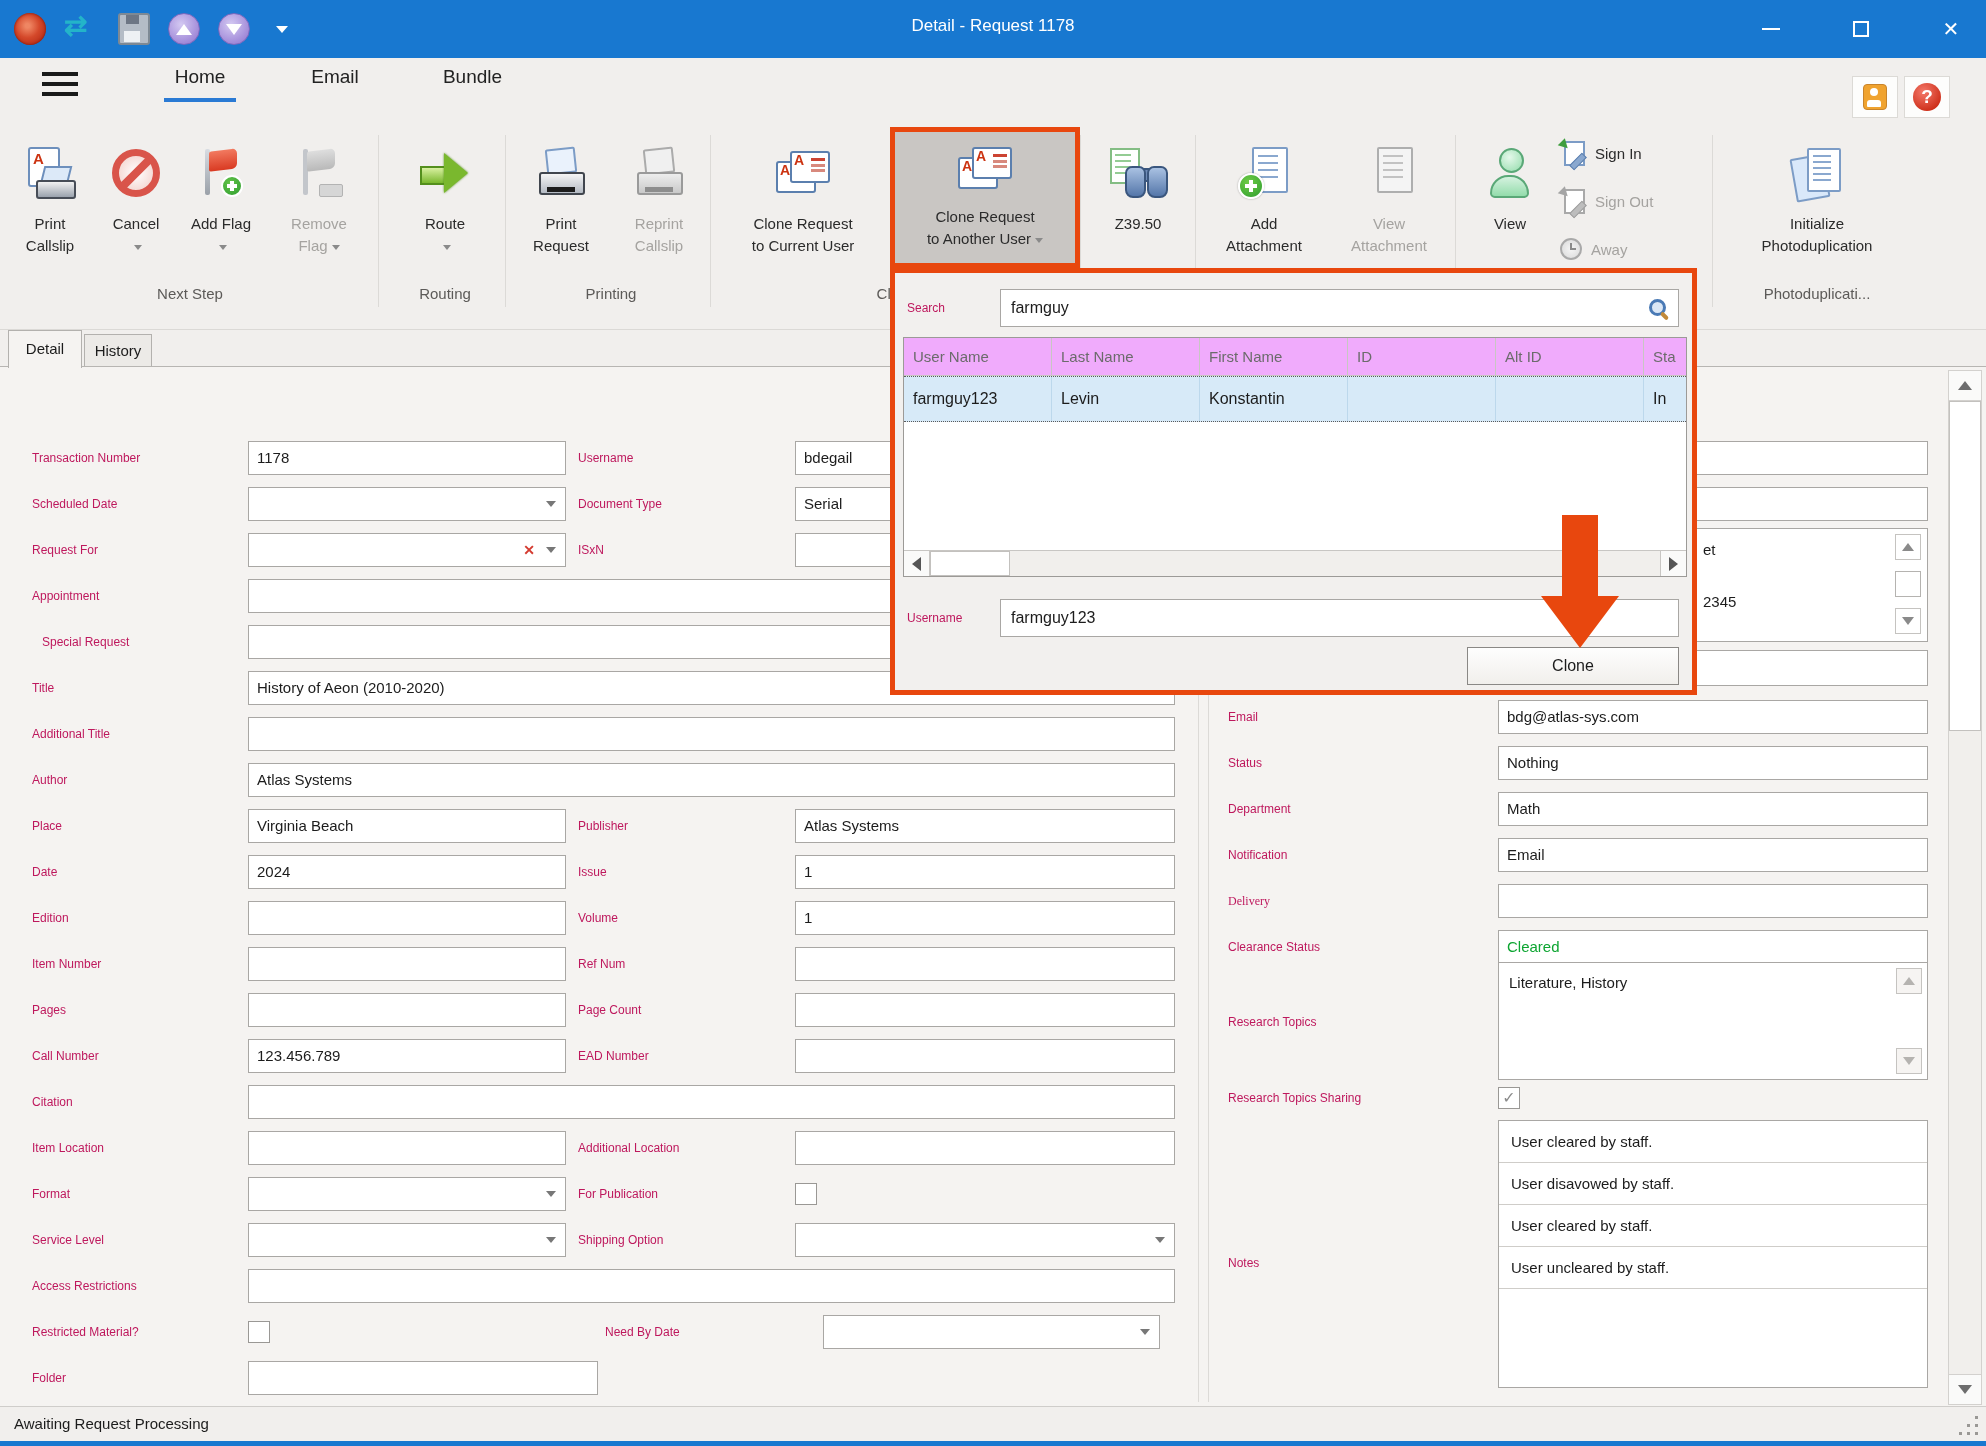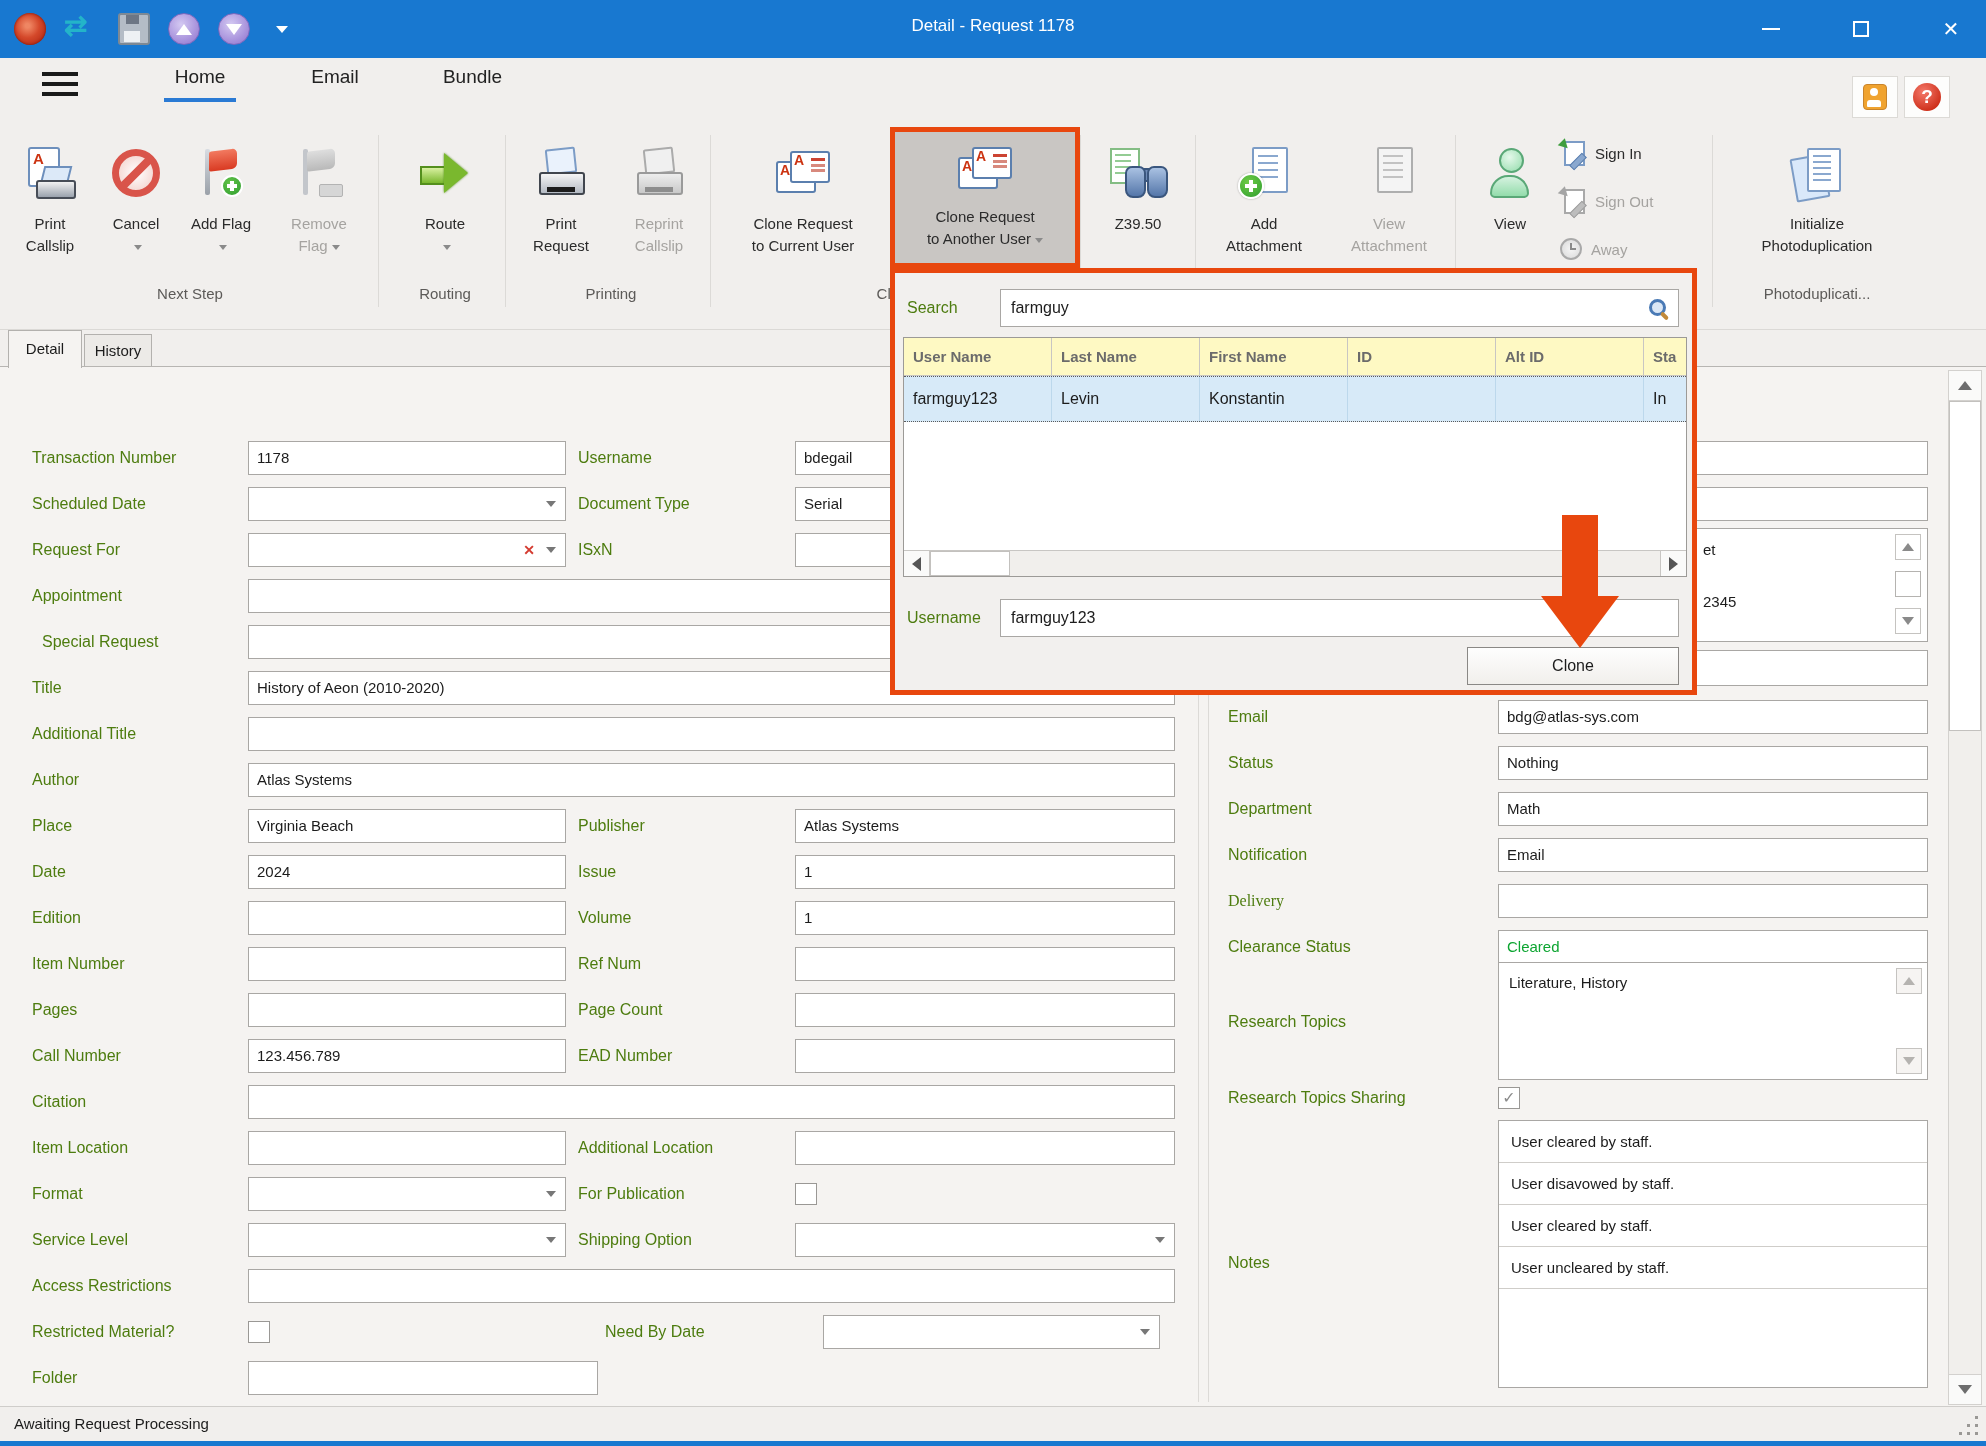--- a/index.html
+++ b/index.html
@@ -107,21 +107,21 @@
   .pd-ic .d1{left:1px;top:9px;background:#d9e8fa;transform:rotate(-10deg);}
   .pd-ic .d2{left:15px;top:1px;}
   .pd-ic .d2::before{content:"";position:absolute;left:4px;top:5px;width:18px;height:2px;background:#8aa8cf;box-shadow:0 6px 0 #8aa8cf,0 12px 0 #8aa8cf,0 18px 0 #8aa8cf,0 24px 0 #8aa8cf;}
   .sbtn{position:absolute;left:1560px;width:150px;height:44px;display:flex;align-items:center;gap:9px;font-size:15px;color:#2b2b2b;}
   .sbtn.dis{color:#a5a3a0;}
   
   .ctab{position:absolute;font-size:15px;text-align:center;box-sizing:border-box;}
   .topline{position:absolute;left:0;top:366px;width:1986px;height:1px;background:#b7b5b2;}
   .content{position:absolute;left:0;top:367px;width:1986px;height:1039px;background:#f5f3f1;}
   .band{position:absolute;left:18px;top:14px;width:1170px;height:40px;background:#e9e6e3;border-bottom:1px solid #d8d5d1;font-weight:bold;font-size:17px;line-height:40px;padding-left:16px;box-sizing:border-box;}
-  .lbl{position:absolute;font-size:16px;line-height:34px;height:34px;white-space:nowrap;color:#4d7c0f;}
+  .lbl{position:absolute;font-size:12px;line-height:34px;height:34px;white-space:nowrap;color:#be185d;}
   .fld{position:absolute;height:34px;background:#fff;border:1px solid #a9a7a4;box-sizing:border-box;font-size:15px;line-height:32px;padding:0 8px;white-space:nowrap;overflow:hidden;}
   .fcaret{position:absolute;right:9px;top:13px;width:0;height:0;border-left:5px solid transparent;border-right:5px solid transparent;border-top:6px solid #777;}
   .redx{position:absolute;right:30px;top:0;line-height:32px;}
   .redx::before{content:"✕";color:#d43b30;font-weight:bold;font-size:14px;}
   .chk{position:absolute;width:22px;height:22px;background:#fff;border:1px solid #9a9895;box-sizing:border-box;text-align:center;}
   .chk.checked::before{content:"✓";color:#8a8a8a;font-size:16px;line-height:20px;}
   .green-val{color:#0da531;}
   .divline{position:absolute;top:5px;width:1px;height:1030px;background:#dcdad7;}
   .mlbox{position:absolute;background:#fff;border:1px solid #a9a7a4;box-sizing:border-box;font-size:15px;}
   .sarr{position:absolute;width:26px;height:26px;background:#f6f4f2;border:1px solid #c5c3c0;box-sizing:border-box;display:flex;align-items:center;justify-content:center;}
@@ -138,21 +138,21 @@
   .tri-l3{width:0;height:0;border-top:7px solid transparent;border-bottom:7px solid transparent;border-right:9px solid #6d6d6d;}
   .tri-r3{width:0;height:0;border-top:7px solid transparent;border-bottom:7px solid transparent;border-left:9px solid #6d6d6d;}
   
   .hlbox{position:absolute;left:890px;top:127px;width:190px;height:141px;background:#c9c6c3;border:5px solid #e8470e;box-sizing:border-box;z-index:55;text-align:center;}
   .popup{position:absolute;left:890px;top:268px;width:807px;height:427px;background:#f2f0ee;border:5px solid #e8470e;box-sizing:border-box;z-index:60;}
   .pp-fld{position:absolute;height:38px;background:#fff;border:1px solid #a9a7a4;box-sizing:border-box;font-size:16px;line-height:36px;padding:0 10px;}
   .mag-ic{position:absolute;right:8px;top:8px;width:22px;height:22px;}
   .mag-ic::before{content:"";position:absolute;left:1px;top:1px;width:11px;height:11px;border:3px solid #4a7ab5;border-radius:50%;background:#dbe7f5;}
   .mag-ic::after{content:"";position:absolute;right:1px;bottom:2px;width:9px;height:4px;background:#c28a3a;transform:rotate(45deg);border-radius:2px;}
   .grid{position:absolute;left:8px;top:64px;width:784px;height:240px;background:#fff;border:1px solid #9c9a97;box-sizing:border-box;overflow:hidden;}
-  .ghead{position:absolute;left:0;top:0;width:100%;height:38px;background:#fef9c3;border-bottom:1px solid #c8c6c3;box-sizing:border-box;font-weight:bold;}
+  .ghead{position:absolute;left:0;top:0;width:100%;height:38px;background:#f0abfc;border-bottom:1px solid #c8c6c3;box-sizing:border-box;}
   .gh{position:absolute;top:0;height:38px;line-height:38px;font-size:15px;color:#6b6b6b;padding-left:9px;box-sizing:border-box;border-right:1px solid #c8c6c3;overflow:hidden;white-space:nowrap;}
   .grow{position:absolute;left:0;top:38px;width:100%;height:46px;background:#d7eaf8;border-top:1px dotted #5a5a5a;border-bottom:1px dotted #5a5a5a;box-sizing:border-box;}
   .gc{position:absolute;top:0;height:44px;line-height:44px;font-size:16px;padding-left:9px;box-sizing:border-box;border-right:1px solid #bcd8ec;overflow:hidden;white-space:nowrap;}
   .hscroll{position:absolute;left:0;bottom:0;width:100%;height:26px;background:#f1efec;border-top:1px solid #c8c6c3;box-sizing:border-box;}
   .hscroll .larr{position:absolute;left:0;top:0;width:26px;height:25px;background:#fafaf9;border-right:1px solid #c8c6c3;display:flex;align-items:center;justify-content:center;box-sizing:border-box;}
   .hscroll .rarr{position:absolute;right:0;top:0;width:26px;height:25px;background:#fafaf9;border-left:1px solid #c8c6c3;display:flex;align-items:center;justify-content:center;box-sizing:border-box;}
   .hscroll .thumb{position:absolute;left:26px;top:0;width:80px;height:25px;background:#fff;border:1px solid #c3c1be;box-sizing:border-box;}
   .clone-btn{position:absolute;left:572px;top:374px;width:212px;height:38px;background:linear-gradient(#fefefe,#f1efec);border:1px solid #8a8885;box-sizing:border-box;text-align:center;font-size:16px;line-height:36px;}
   .big-arrow{position:absolute;z-index:70;}
   .big-arrow .shaft{position:absolute;left:1562px;top:515px;width:36px;height:84px;background:#e8470e;}

